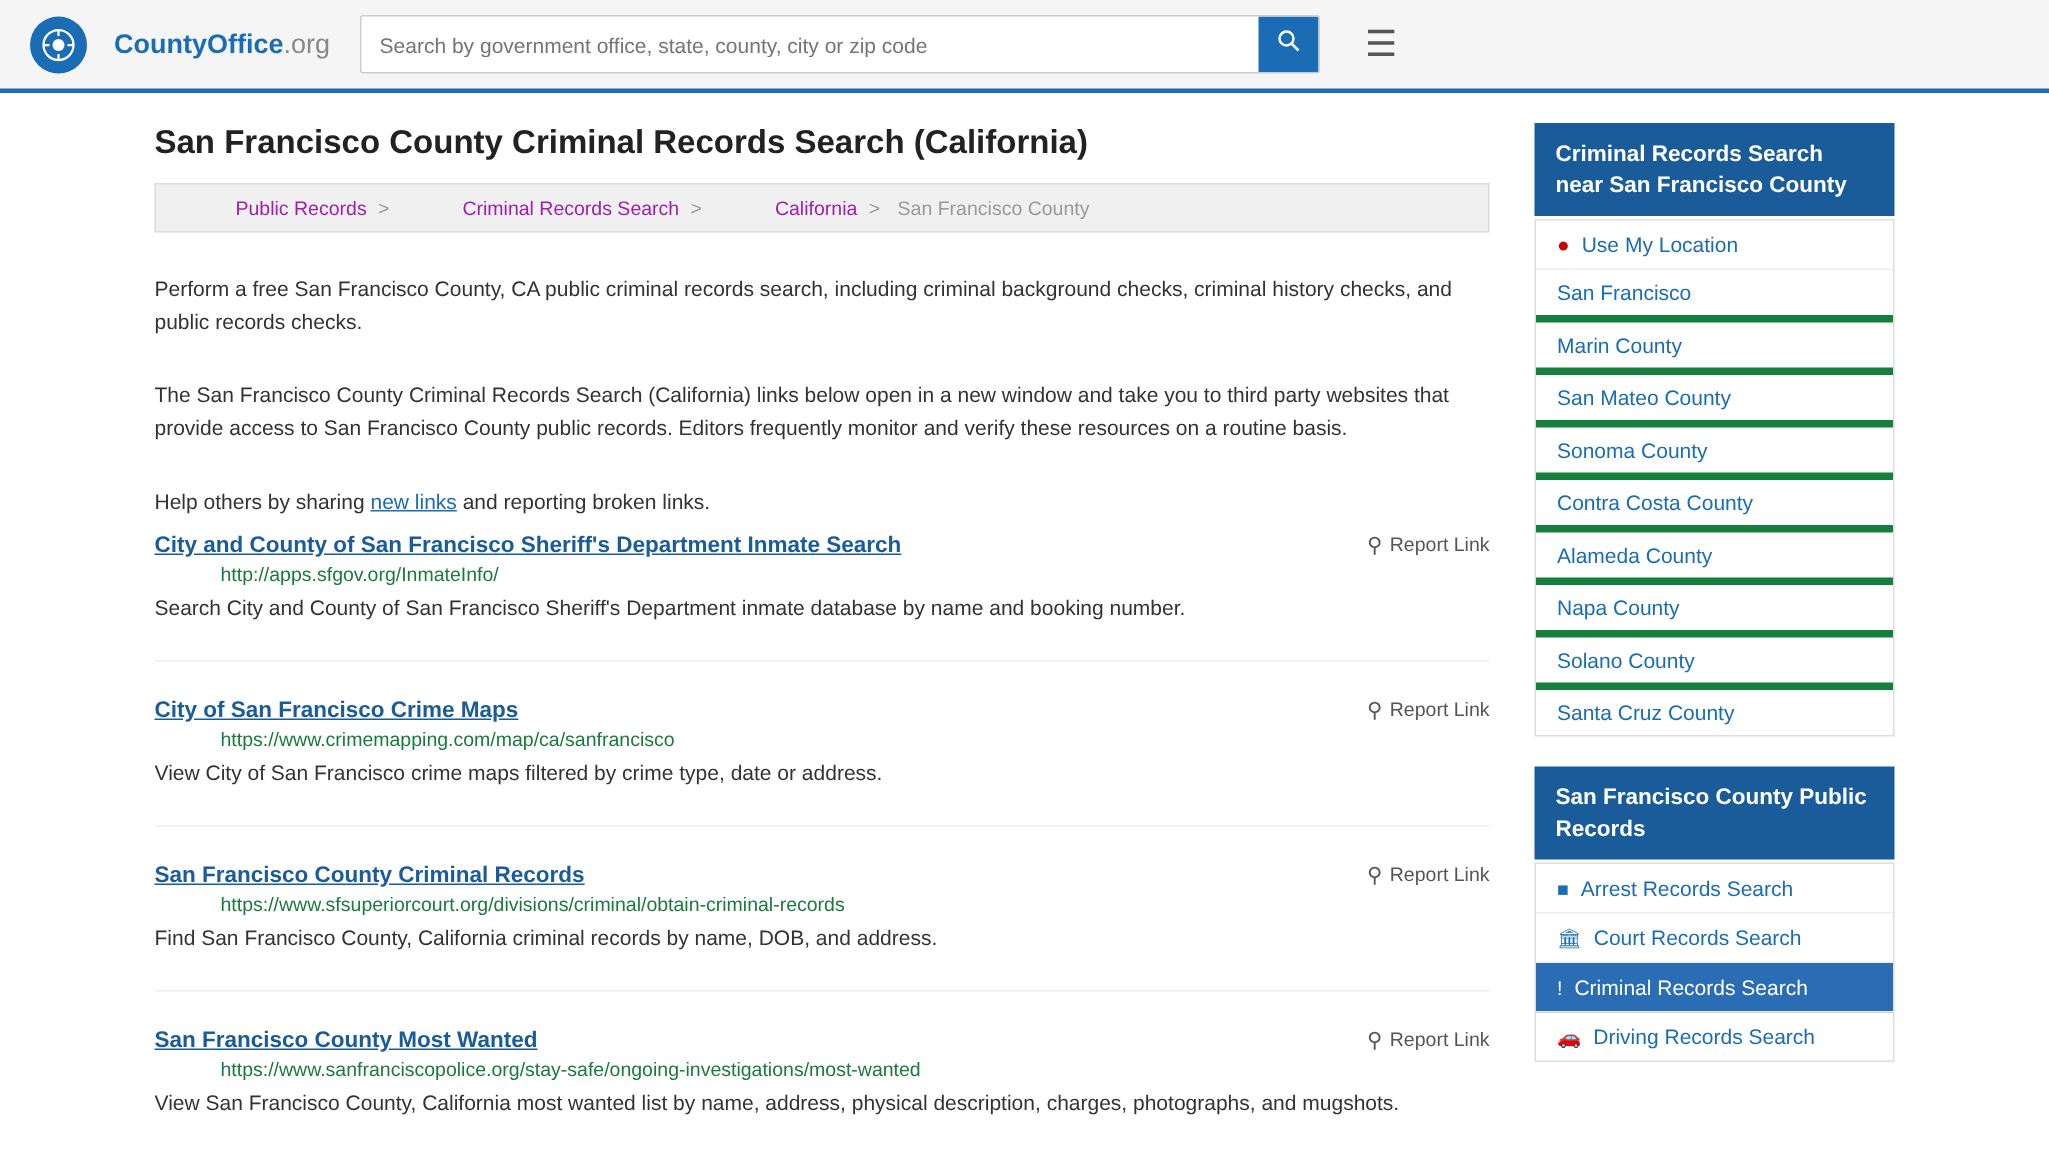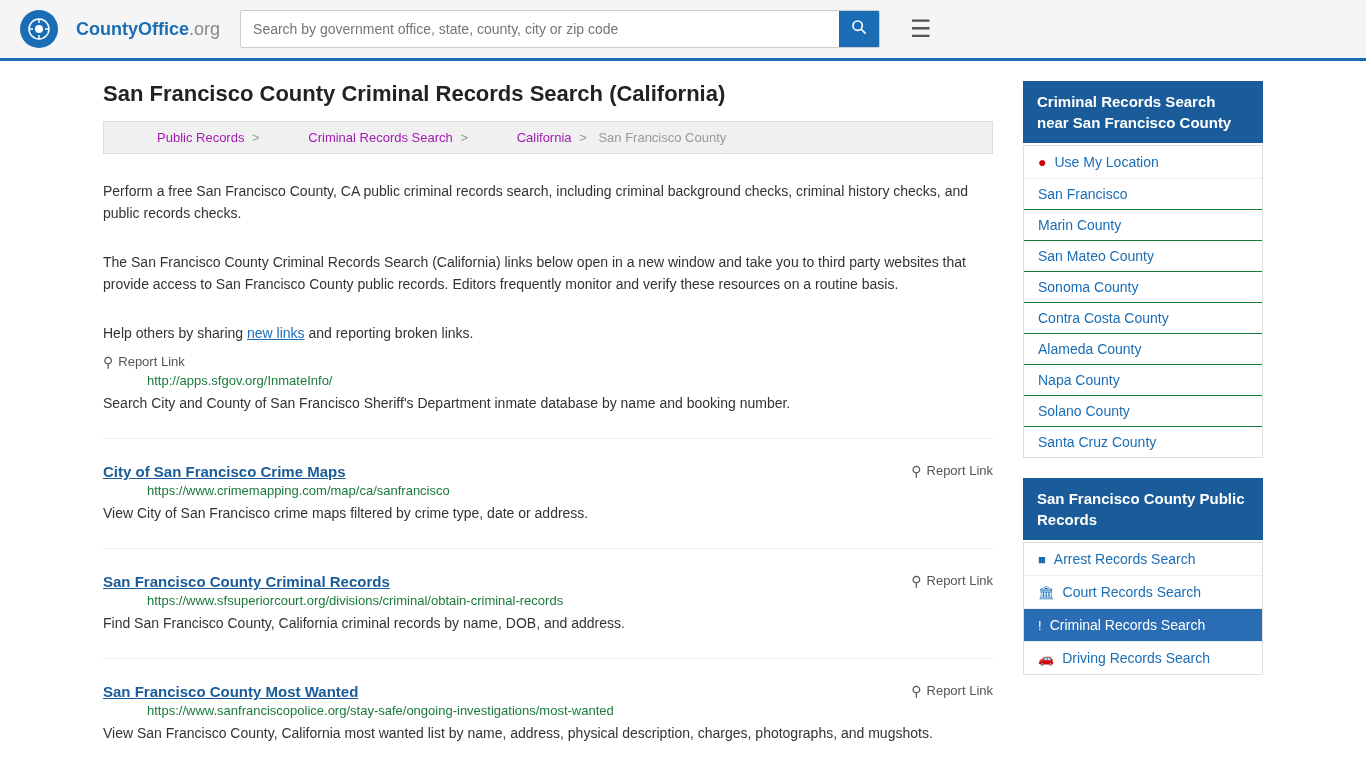--- a/index.html
+++ b/index.html
@@ -180,21 +180,21 @@
 
     .location-icon { color: #c00; }
 
     .sidebar-plain-links {
       border: 1px solid #ddd;
       background: #fff;
     }
     .sidebar-plain-link {
       display: block;
       padding: 7px 14px;
-      border-bottom: 1px solid #15803d;
+      border-bottom: 5px solid #15803d;
       color: #1a6db5;
       text-decoration: none;
       font-size: 14px;
       cursor: pointer;
     }
     .sidebar-plain-link:last-child { border-bottom: none; }
 
     .use-my-location-row {
       display: flex;
       align-items: center;
@@ -256,20 +256,21 @@
 
     <p class="desc-text">Perform a free San Francisco County, CA public criminal records search, including criminal background checks, criminal history checks, and public records checks.</p>
     <p class="desc-text">The San Francisco County Criminal Records Search (California) links below open in a new window and take you to third party websites that provide access to San Francisco County public records. Editors frequently monitor and verify these resources on a routine basis.</p>
     <p class="desc-text">
       <span>Help others by sharing </span><a href="#">new links</a><span> and reporting broken links.</span>
     </p>
 
     <div id="results-container">
         <div class="result-item">
     <div class="result-title-row">
+      <a class="result-title" href="#">City and County of San Francisco Sheriff's Department Inmate Search</a>
       <div class="report-link">
         <span class="report-icon">⚲</span>
         <span>Report Link</span>
       </div>
     </div>
     <div class="result-url">http://apps.sfgov.org/InmateInfo/</div>
     <div class="result-desc">Search City and County of San Francisco Sheriff's Department inmate database by name and booking number.</div>
   </div>
         <div class="result-item">
     <div class="result-title-row">

